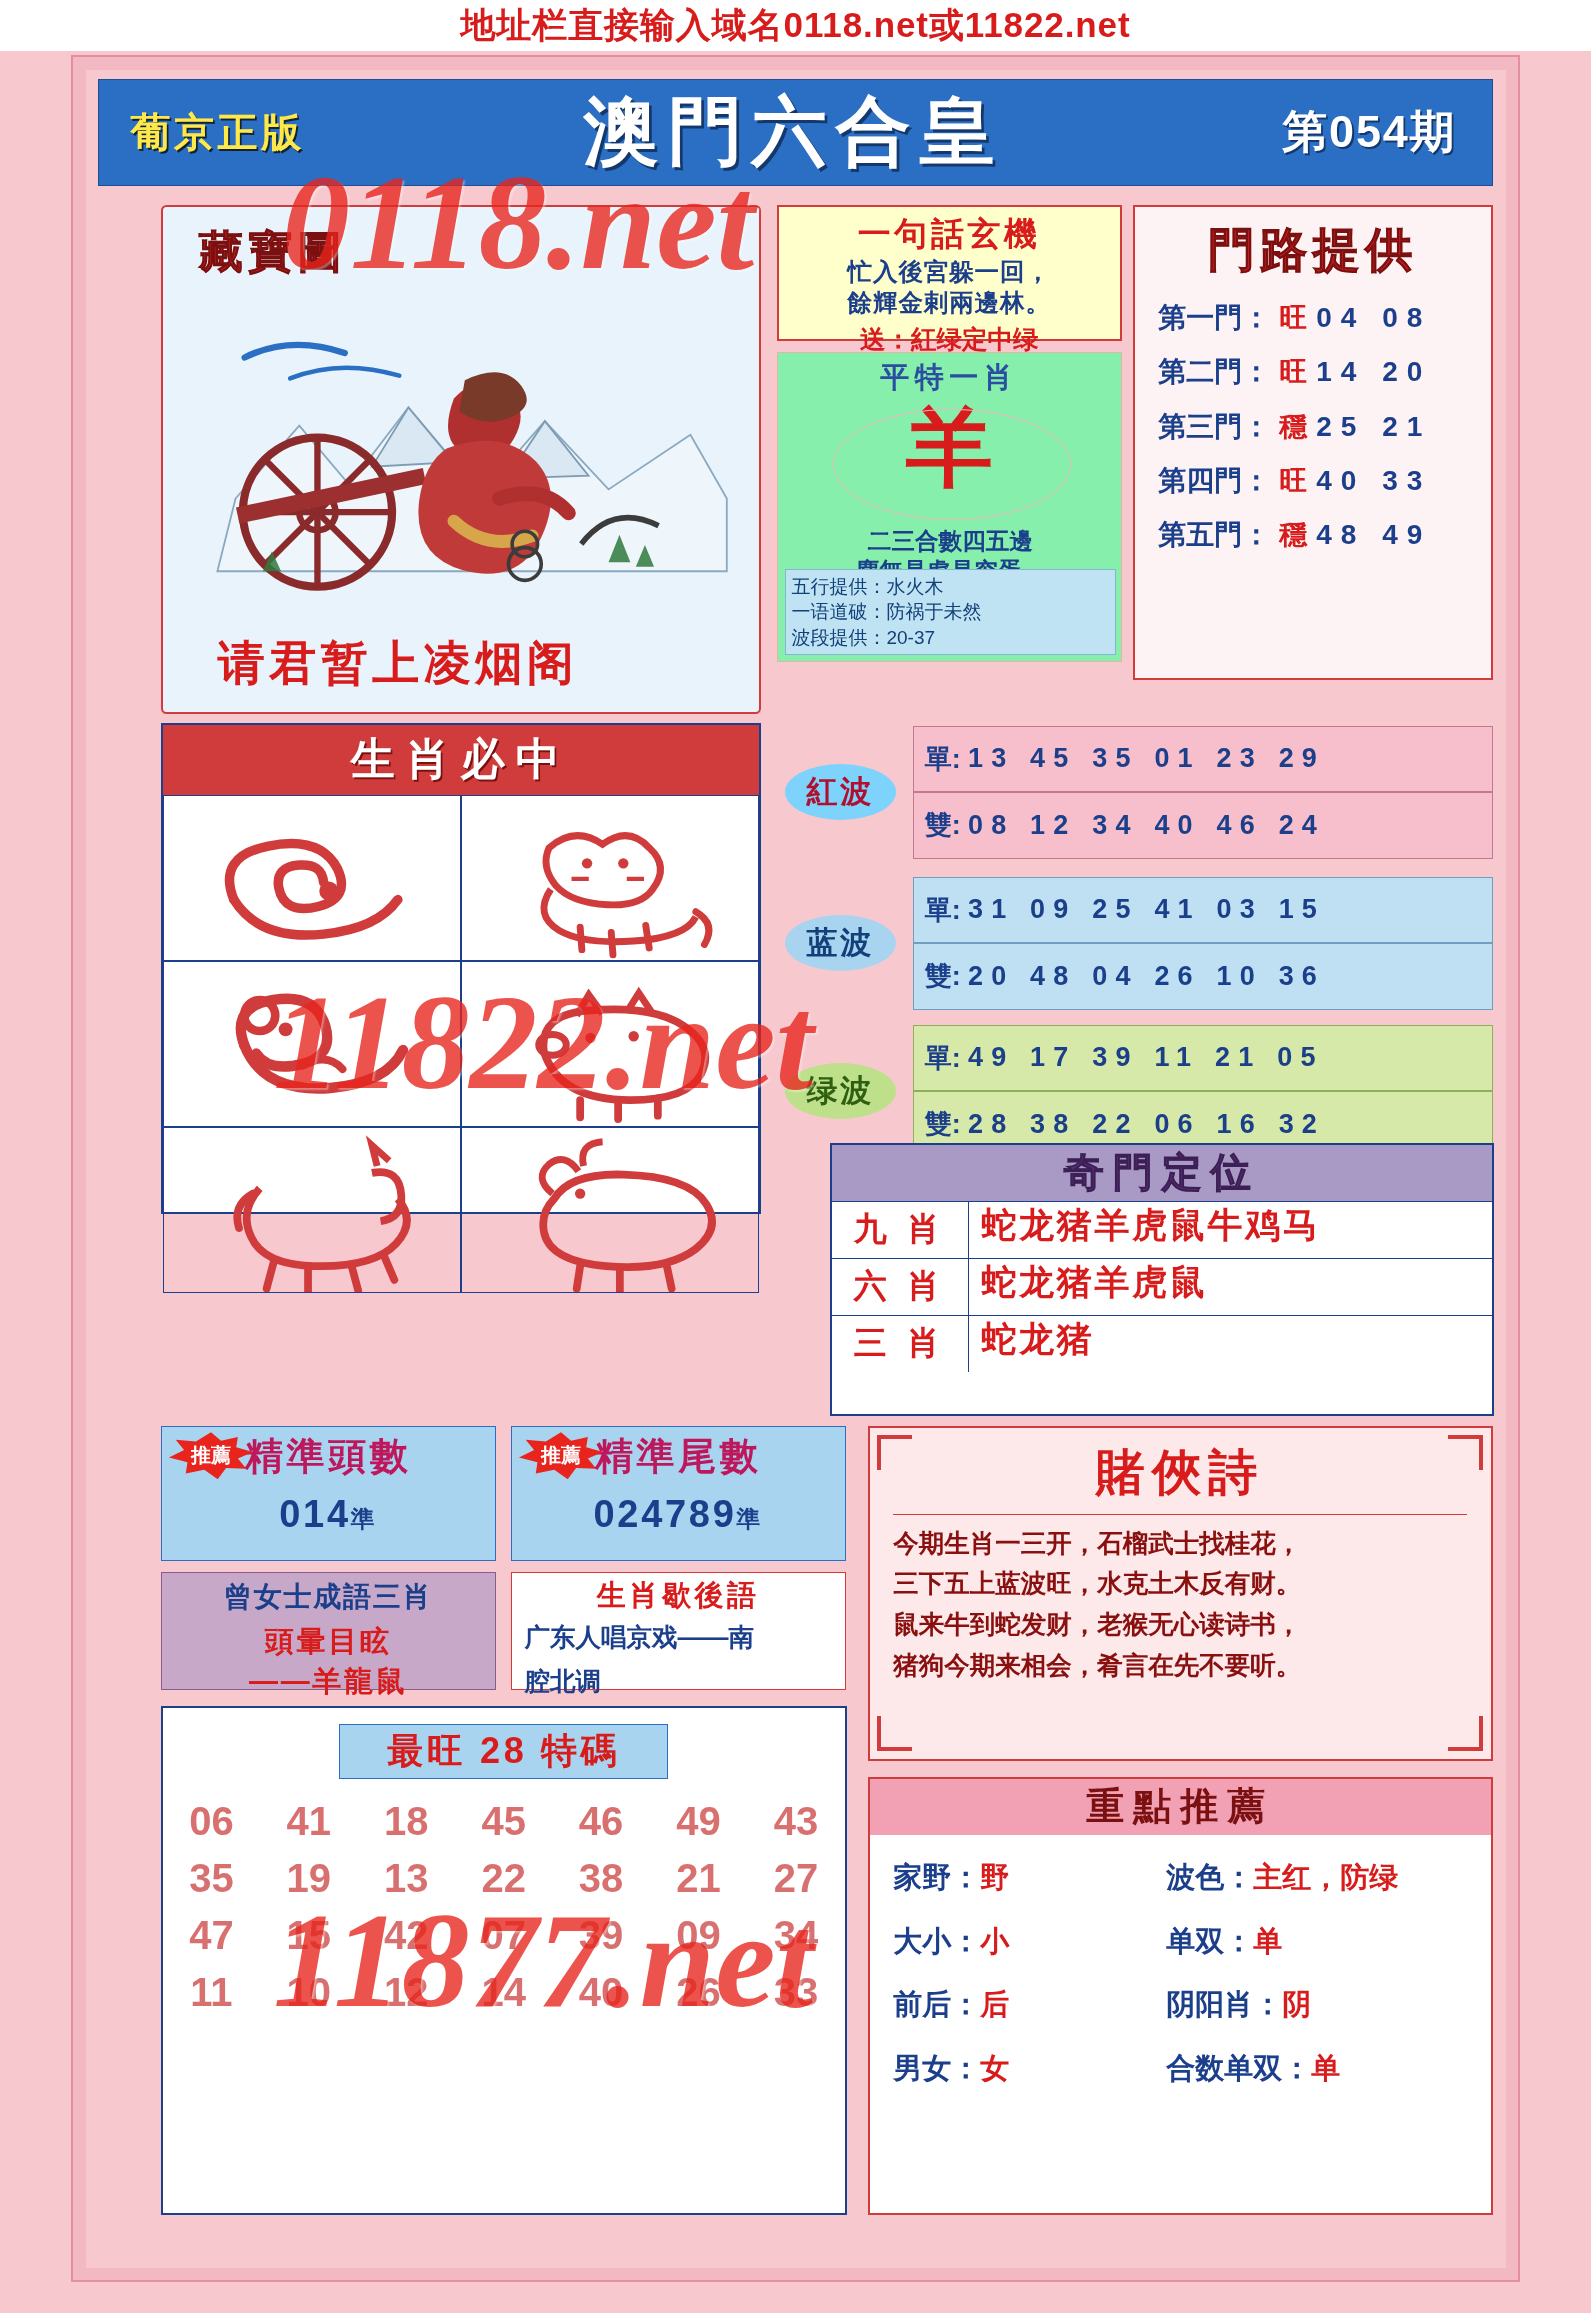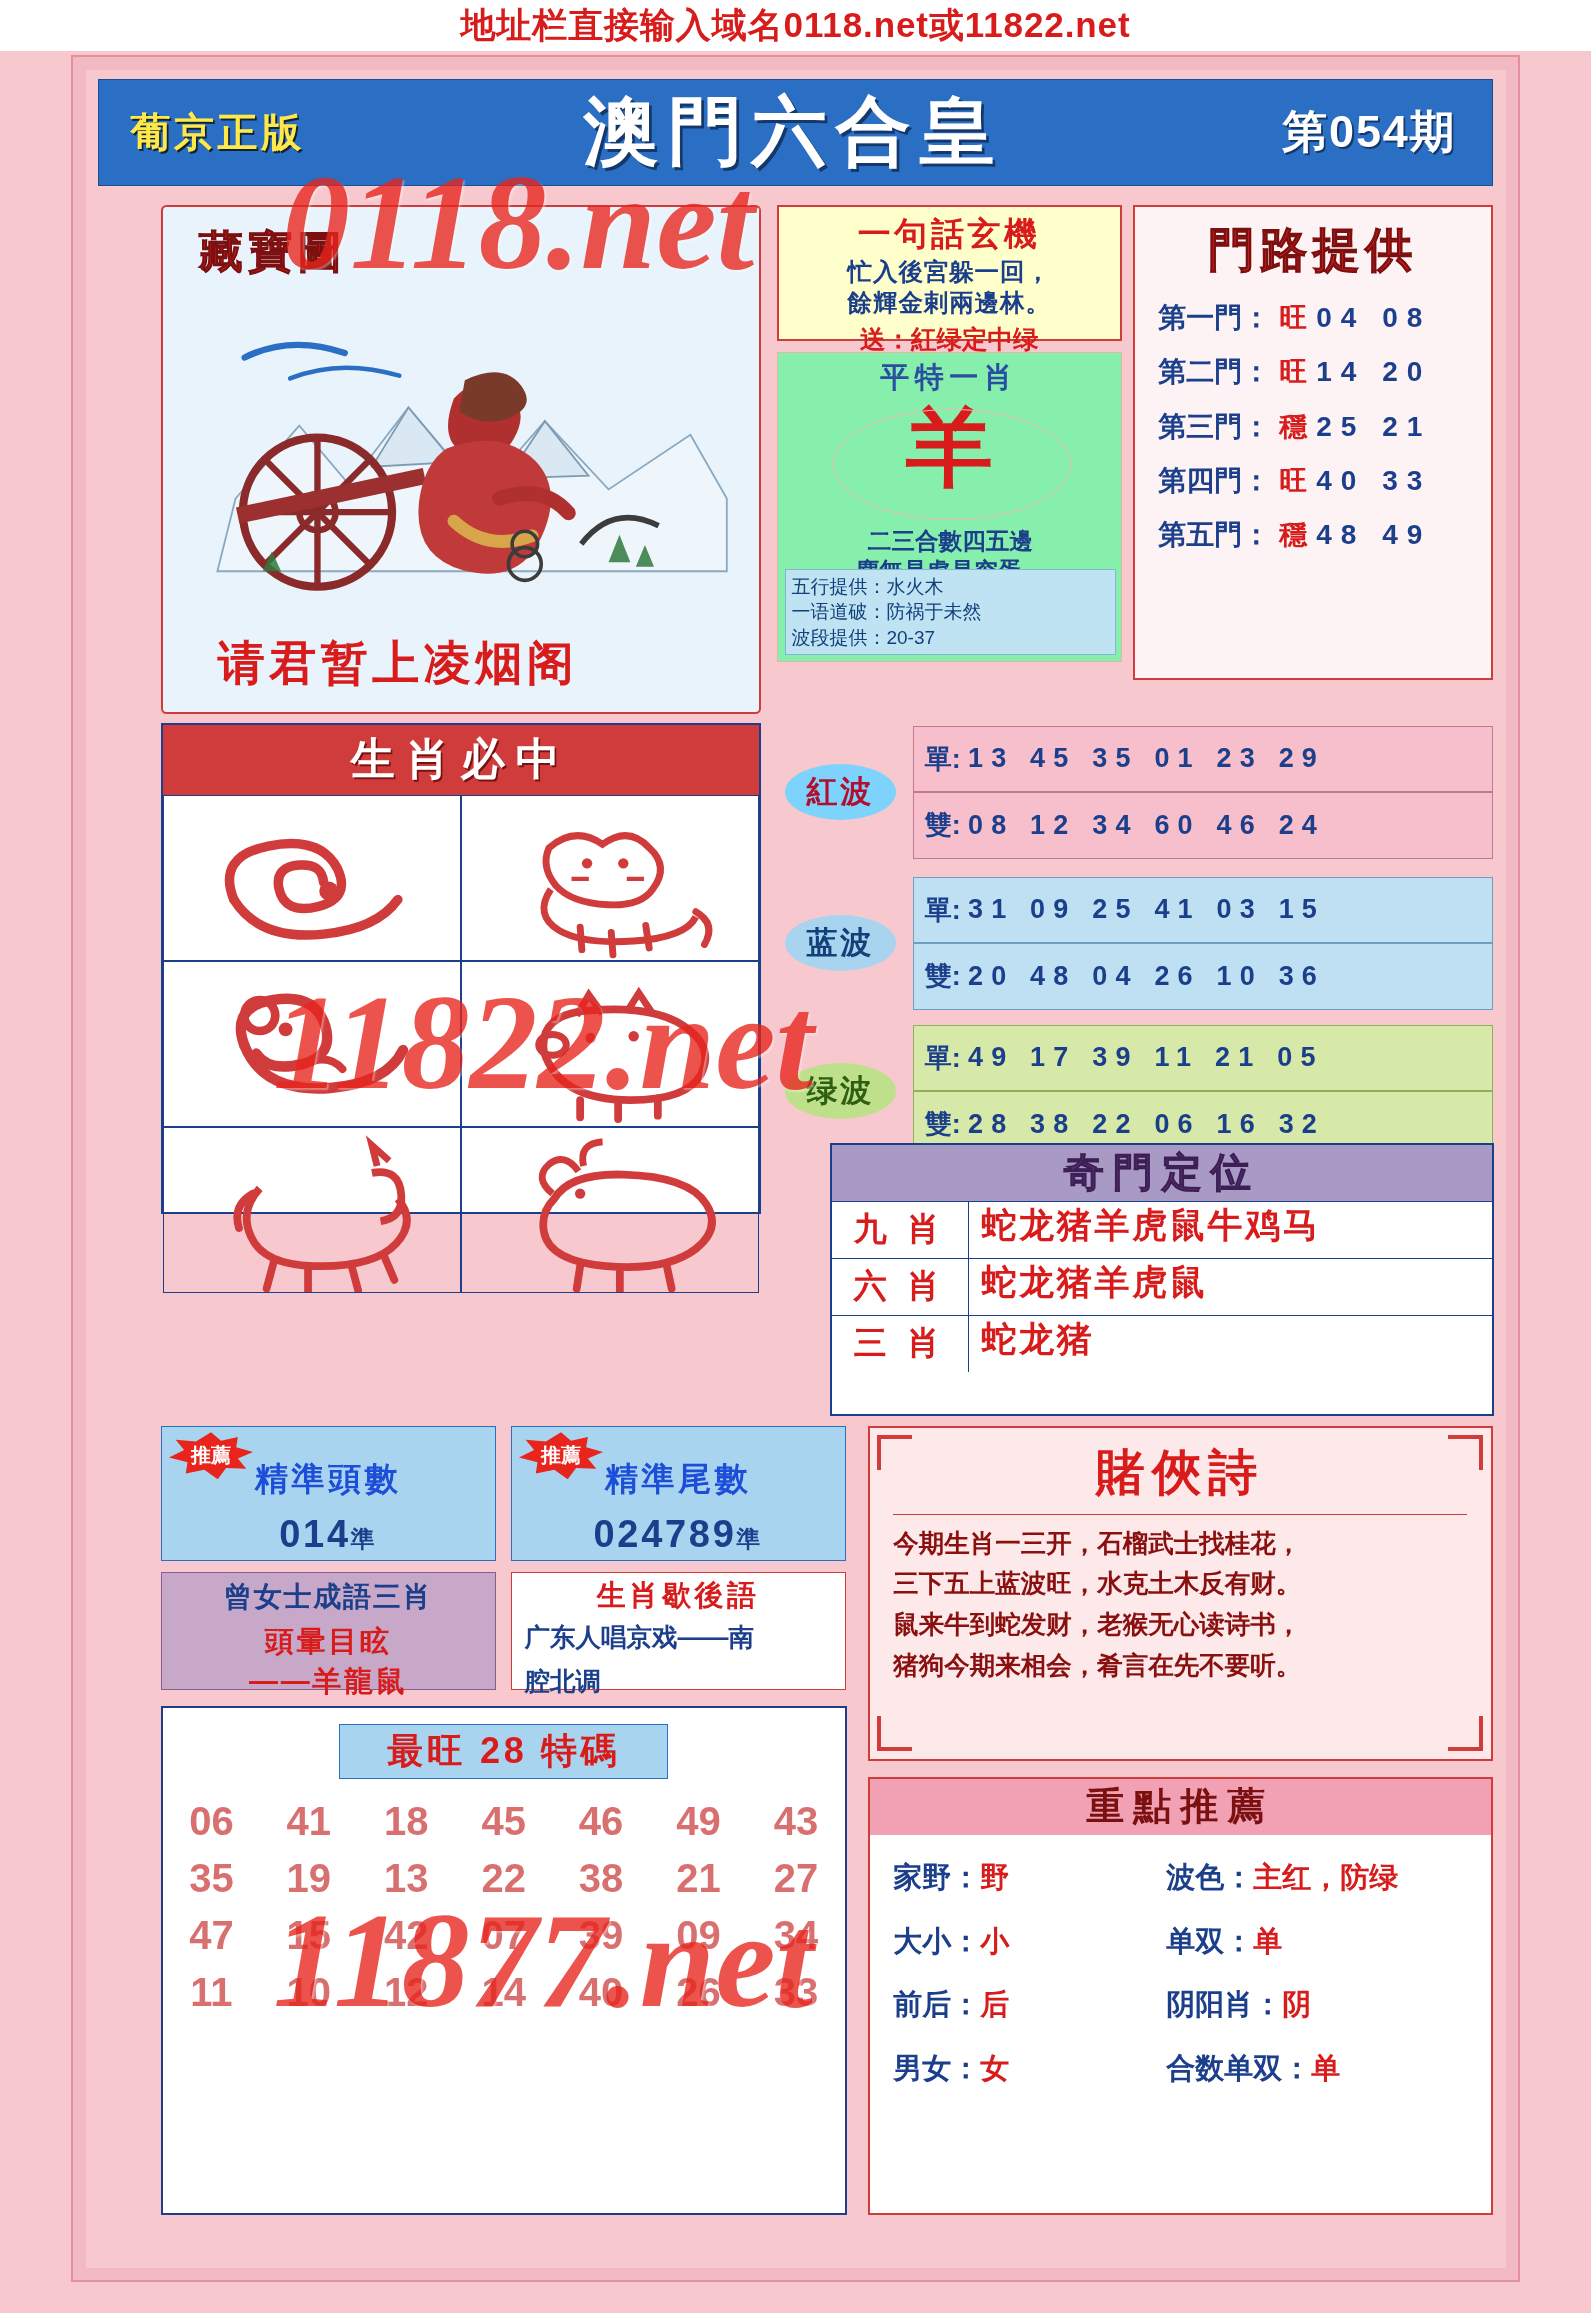--- a/index.html
+++ b/index.html
@@ -164,21 +164,21 @@
   }
   .qrow .qv{
     flex:1;color:#d81c1c;font-size:35px;font-weight:bold;padding:5.5px 0 5.5px 12.7px;letter-spacing:2.7px;line-height:1.05;
   }
   
   .htbox{
     top:1356px;height:135px;background:#a9d4f0;border:1.8px solid #2a6fc4;
   }
   .htbox.left{left:75px;width:335px;}
   .htbox.right{left:425px;width:335px;}
-  .ht-title{text-align:center;color:#1d4ed8;font-size:33px;font-weight:bold;margin-top:30px;letter-spacing:3.6px;}
+  .ht-title{text-align:center;color:#be185d;font-size:38px;font-weight:bold;margin-top:4px;letter-spacing:3.6px;}
   .ht-val{text-align:center;color:#1b3f8b;font-size:38px;font-weight:bold;margin-top:11px;letter-spacing:2.7px;}
   .ht-val small{font-size:23.6px;}
   .badge{
     position:absolute;left:7.3px;top:5.5px;width:84px;height:47px;
     background:#e8241c;color:#ffffff;font-size:20px;font-weight:bold;
     display:flex;align-items:center;justify-content:center;
     clip-path:polygon(50% 0%,62% 18%,82% 10%,80% 32%,100% 42%,82% 56%,92% 78%,68% 76%,58% 100%,42% 80%,20% 88%,22% 64%,0% 54%,18% 38%,8% 16%,32% 20%);
   }
   
   .idiom{
@@ -429,21 +429,21 @@
     <div class="wave-label">
       <div class="wave-ellipse" style="background:#7dd3fc;color:#b01030;">紅波</div>
     </div>
     <div class="wave-rows">
       <div class="wrow" style="background:#f7bfcb;">
         <span class="wk">單:</span>
         <span class="wn">13 45 35 01 23 29</span>
       </div>
       <div class="wrow" style="background:#f7bfcb;">
         <span class="wk">雙:</span>
-        <span class="wn">08 12 34 60 46 24</span>
+        <span class="wn">08 12 34 40 46 24</span>
       </div>
     </div>
   </div>
 
   <div class="wave" style="top:807px;height:133px;width:716px;">
     <div class="wave-label">
       <div class="wave-ellipse" style="background:#a9d4f0;color:#12407a;">蓝波</div>
     </div>
     <div class="wave-rows">
       <div class="wrow" style="background:#bfe0f2;border-color:#6f9fc0;">

